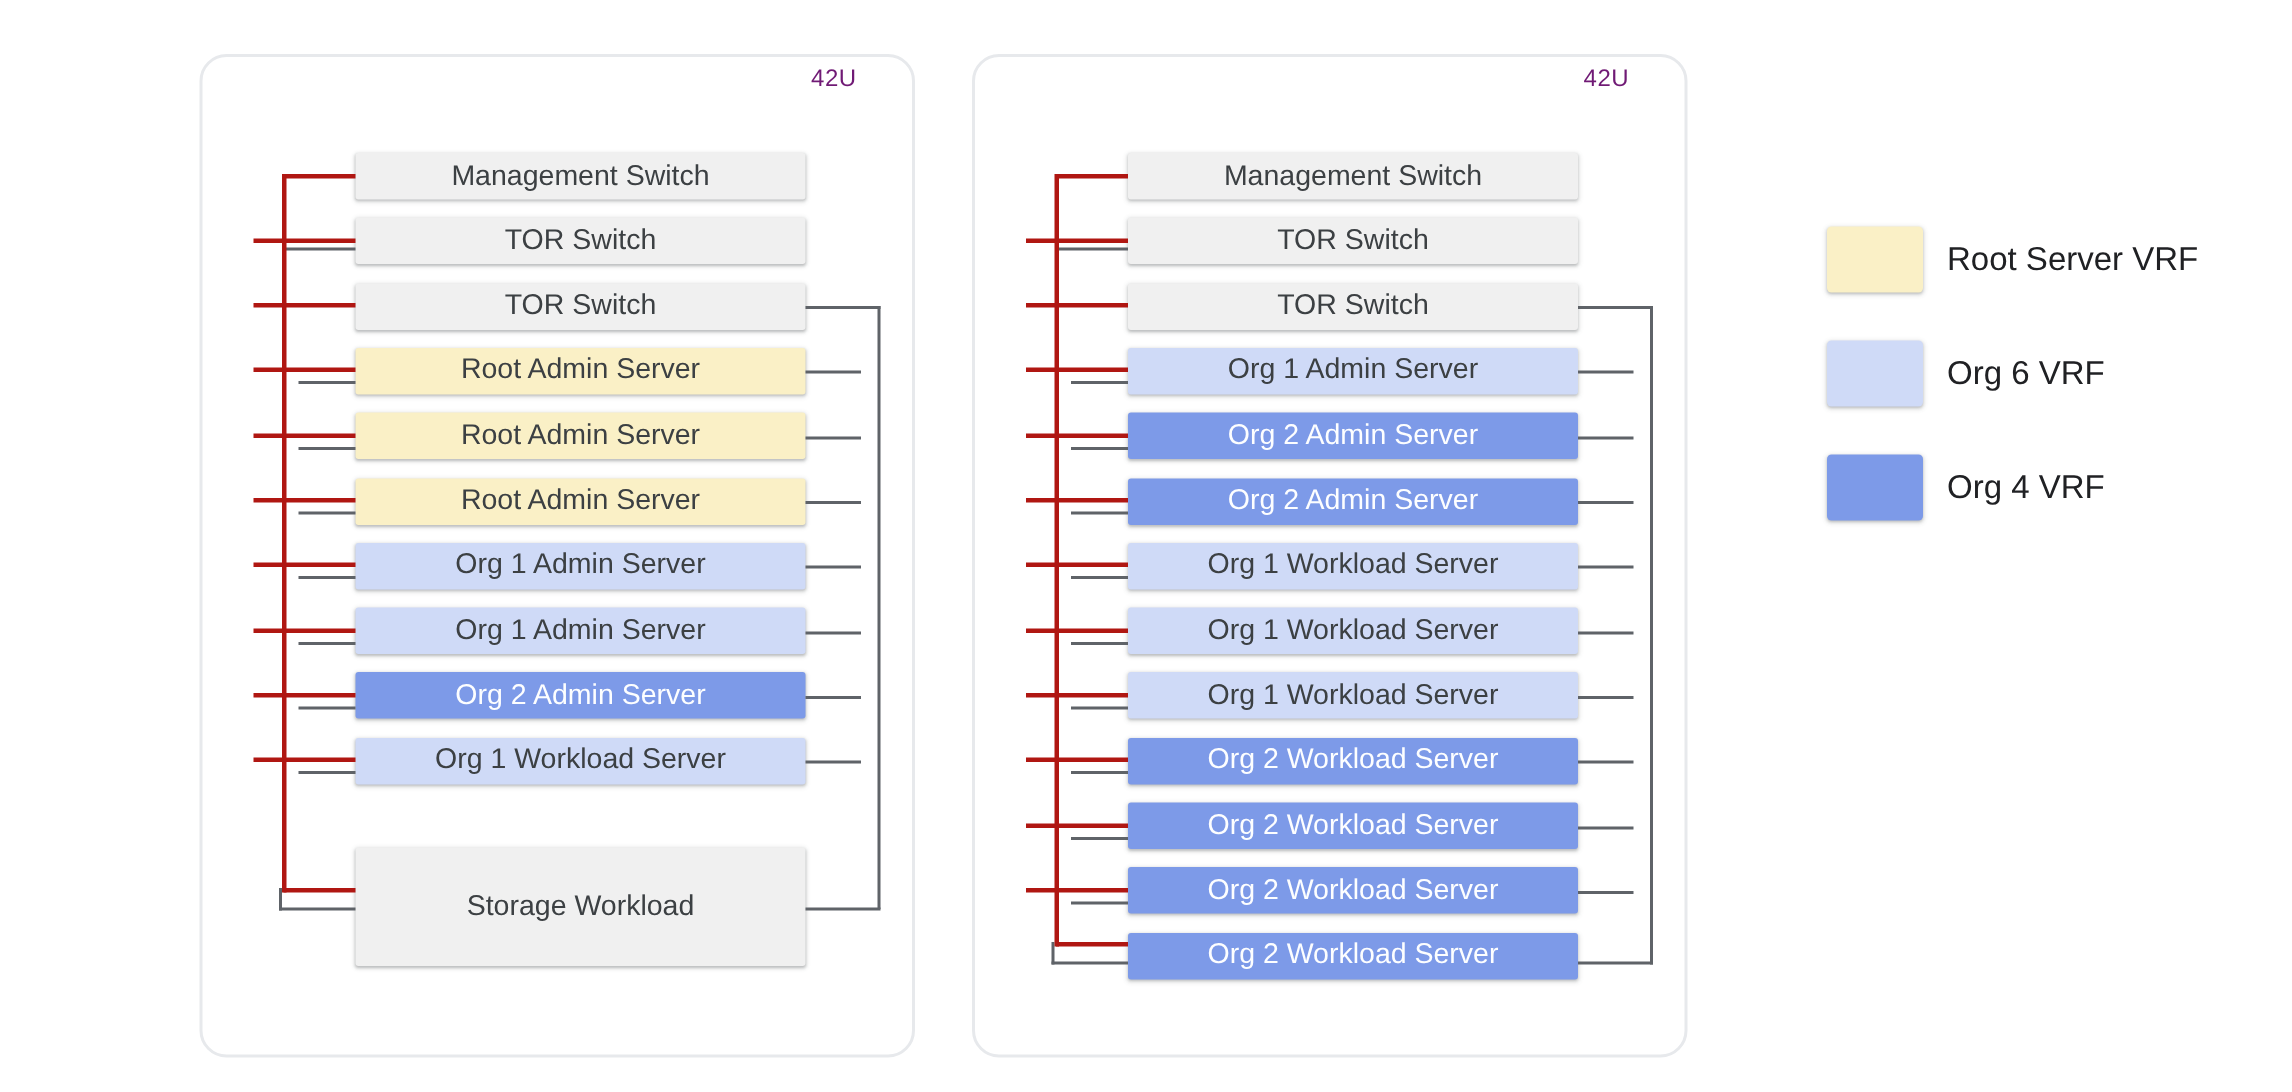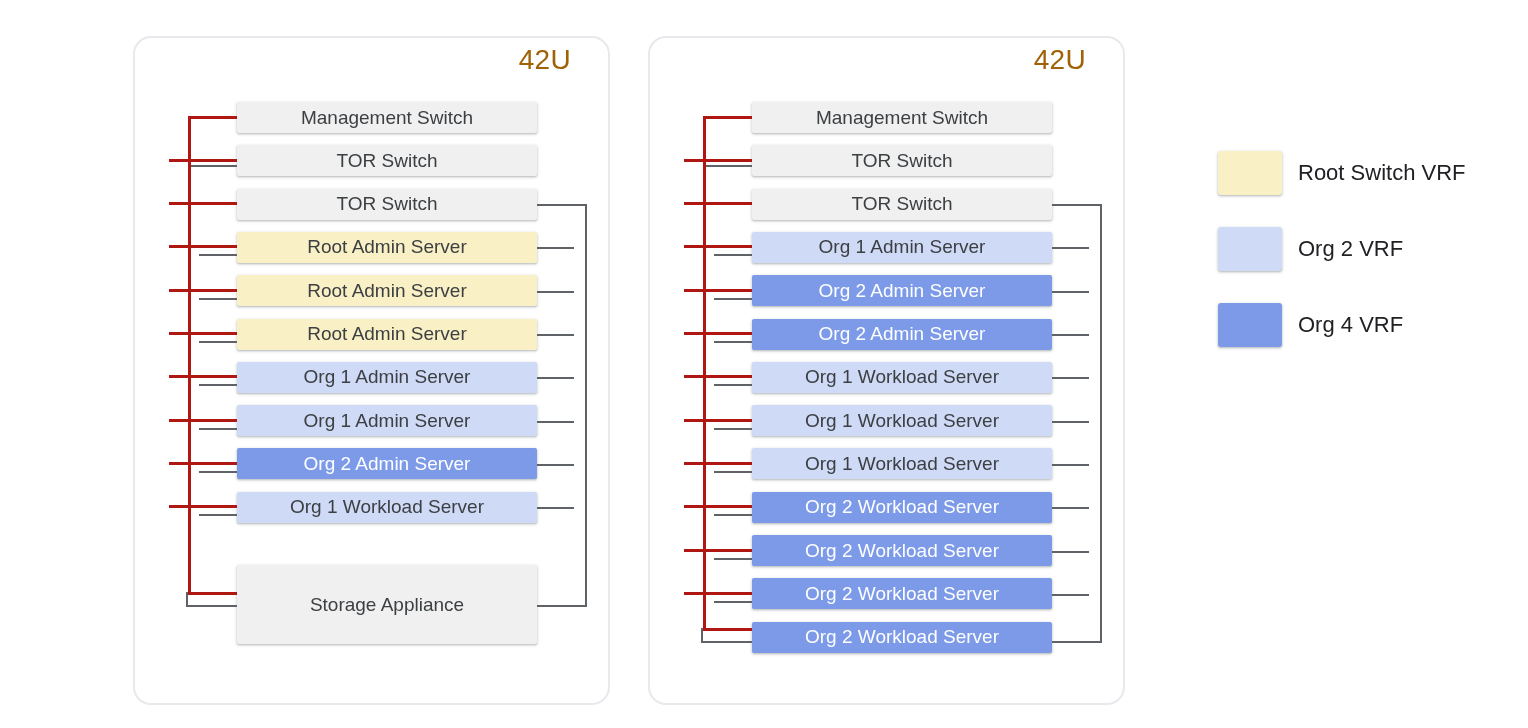--- a/index.html
+++ b/index.html
@@ -2,22 +2,22 @@
 <html><head>
 <meta charset="utf-8">
 <style>
   * { margin:0; padding:0; box-sizing:border-box; }
   html,body { width:1528px; height:728px; background:#ffffff;
               font-family:"Liberation Sans", sans-serif; overflow:hidden; }
   #canvas { position:relative; width:1528px; height:728px; background:#ffffff; }
 
   .rack { position:absolute; top:36px; width:477px; height:669px;
           background:#fff; border:2px solid #e7e9ec; border-radius:18px; }
-  .rack-label { position:absolute; top:6px; right:37px; font-size:28px;
-                color:#a16207; letter-spacing:.3px; }
+  .rack-label { position:absolute; top:6px; right:37px; font-size:16px;
+                color:#701a75; letter-spacing:.3px; }
 
   .box { position:absolute; left:102px; width:300px;
          display:flex; align-items:center; justify-content:center;
          font-size:19px; color:#3c4043; border-radius:2px;
          box-shadow:0 1px 2px rgba(60,64,67,.28), 0 1px 3px 1px rgba(60,64,67,.10);
          white-space:nowrap; }
   .box.org2 { color:#fdfeff; }
 
   .hline, .vline { position:absolute; }
 
@@ -85,21 +85,21 @@
         <div class="hline" style="left: 34px; top: 423.9px; width: 68px; height: 3px; background: rgb(176, 23, 18);"></div>
         <div class="hline" style="left: 64px; top: 432.9px; width: 38px; height: 2px; background: rgb(95, 99, 104);"></div>
         <div class="hline" style="left: 402px; top: 425.9px; width: 37px; height: 2px; background: rgb(95, 99, 104);"></div>
         <div class="box org1" style="top: 453.7px; height: 31px; background: rgb(207, 218, 247);">
           <div>Org 1 Workload Server</div>
         </div>
         <div class="hline" style="left: 34px; top: 467.2px; width: 68px; height: 3px; background: rgb(176, 23, 18);"></div>
         <div class="hline" style="left: 64px; top: 476.2px; width: 38px; height: 2px; background: rgb(95, 99, 104);"></div>
         <div class="hline" style="left: 402px; top: 469.2px; width: 37px; height: 2px; background: rgb(95, 99, 104);"></div>
         <div class="box gray" style="top: 527px; height: 79px; background: rgb(240, 240, 240);">
-          <div>Storage Appliance</div>
+          <div>Storage Workload</div>
         </div>
         <div class="hline" style="left: 54px; top: 554px; width: 48px; height: 3px; background: rgb(176, 23, 18);"></div>
         <div class="vline" style="left: 51px; top: 554px; width: 2px; height: 14.5px; background: rgb(95, 99, 104);"></div>
         <div class="hline" style="left: 51px; top: 566.5px; width: 51px; height: 2px; background: rgb(95, 99, 104);"></div>
         <div class="hline" style="left: 402px; top: 566.5px; width: 50px; height: 2px; background: rgb(95, 99, 104);"></div>
         <div class="vline" style="left: 52.5px; top: 78px; width: 3px; height: 479px; background: rgb(176, 23, 18);"></div>
         <div class="vline" style="left: 450px; top: 166.1px; width: 2px; height: 402.4px; background: rgb(95, 99, 104);"></div>
       </div>
       <div class="rack" style="left: 648px; border-color: rgb(231, 233, 236);">
         <div class="rack-label">42U</div>
@@ -178,24 +178,24 @@
         <div class="vline" style="left: 51px; top: 590.1px; width: 2px; height: 14.5px; background: rgb(95, 99, 104);"></div>
         <div class="hline" style="left: 51px; top: 602.6px; width: 51px; height: 2px; background: rgb(95, 99, 104);"></div>
         <div class="hline" style="left: 402px; top: 602.6px; width: 50px; height: 2px; background: rgb(95, 99, 104);"></div>
         <div class="vline" style="left: 52.5px; top: 78px; width: 3px; height: 515.1px; background: rgb(176, 23, 18);"></div>
         <div class="vline" style="left: 450px; top: 166.1px; width: 2px; height: 438.5px; background: rgb(95, 99, 104);"></div>
       </div>
     </div>
   <div id="legend">
       <div>
         <div class="legend-swatch" style="top: 151px; background: rgb(250, 240, 198);"></div>
-        <div class="legend-label" style="top: 151px;">Root Switch VRF</div>
+        <div class="legend-label" style="top: 151px;">Root Server VRF</div>
       </div>
       <div>
         <div class="legend-swatch" style="top: 227px; background: rgb(207, 218, 247);"></div>
-        <div class="legend-label" style="top: 227px;">Org 2 VRF</div>
+        <div class="legend-label" style="top: 227px;">Org 6 VRF</div>
       </div>
       <div>
         <div class="legend-swatch" style="top: 303px; background: rgb(125, 154, 232);"></div>
         <div class="legend-label" style="top: 303px;">Org 4 VRF</div>
       </div>
     </div>
 </div>
 
 </body></html>

